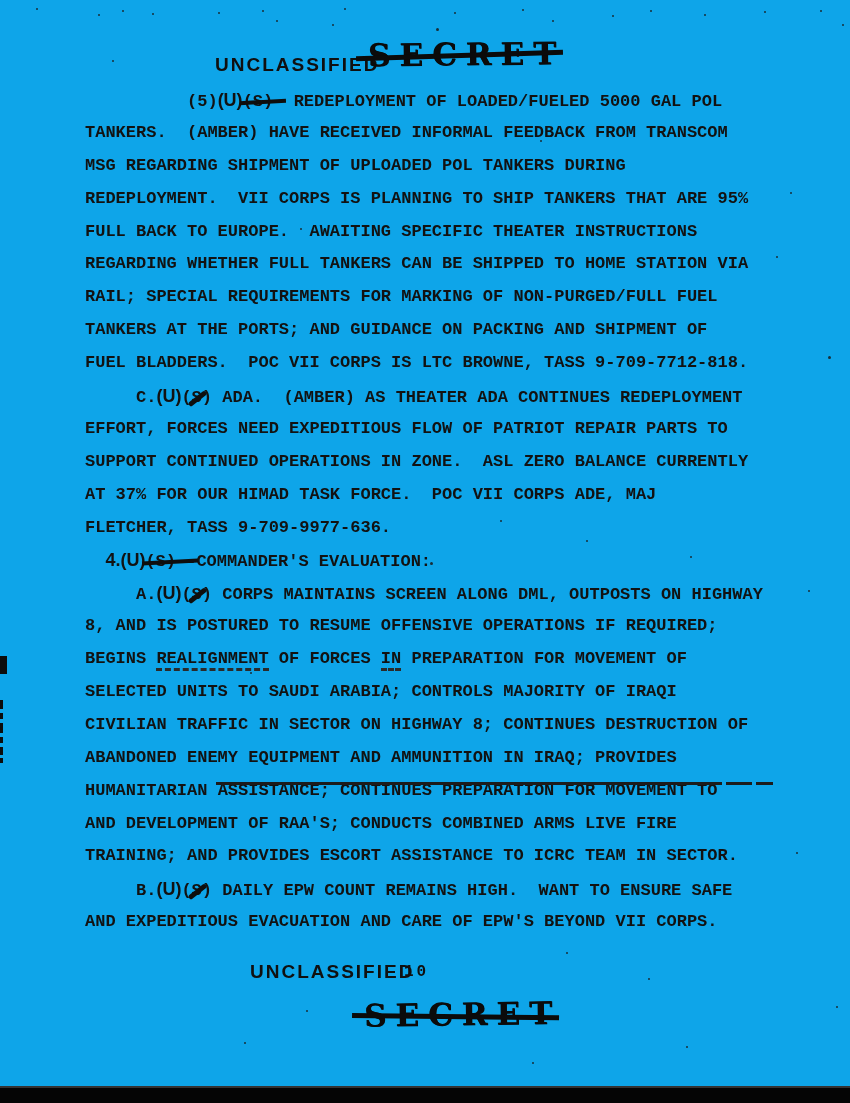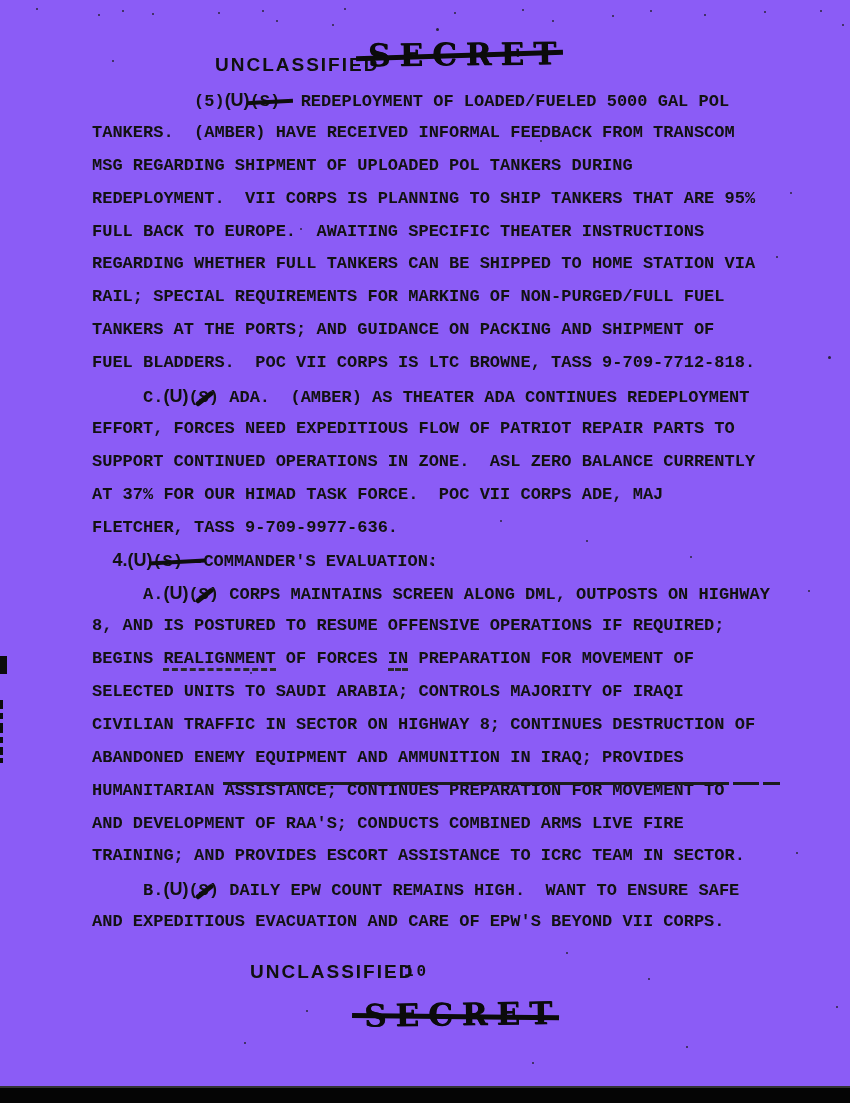--- a/index.html
+++ b/index.html
@@ -1,19 +1,19 @@
 <!DOCTYPE html>
 <html><head>
 <meta charset="utf-8">
 <style>
   html,body { margin:0; padding:0; background:#888; }
   .page {
     position:relative;
     width:850px; height:1103px;
-    background:#8b5cf6;
+    background:#0ea5e9;
     overflow:hidden;
     font-family:"Liberation Mono", monospace;
     color:#121212;
   }
   
   .banner {
     position:absolute;
     font-family:"Liberation Sans", sans-serif;
     font-weight:700;
     font-size:19px;
@@ -40,21 +40,21 @@
   }
   .stamp-top    { left:368px; top:36px;  transform:rotate(-0.6deg); }
   .stamp-bottom { left:364px; top:996px; transform:rotate(-0.8deg); }
   .stamp-strike {
     position:absolute; left:-12px; right:2px; top:47%; height:5px;
     background:#0b0b0b; transform:rotate(-1.2deg);
   }
   .stamp-bottom .stamp-strike { transform:rotate(1.4deg); top:50%; }
   
   .doc-body {
-    position:absolute; left:92px; top:84px; width:720px;
+    position:absolute; left:85px; top:84px; width:720px;
     font-size:17px; font-weight:700; line-height:32.9px;
     white-space:pre; letter-spacing:0px;
   }
   .line { height:32.9px; }
   .seg  { white-space:pre; }
   .seg-u {
     font-family:"Liberation Sans", sans-serif;
     font-weight:700; font-size:18px;
   }
   .seg-s { position:relative; display:inline-block; }

